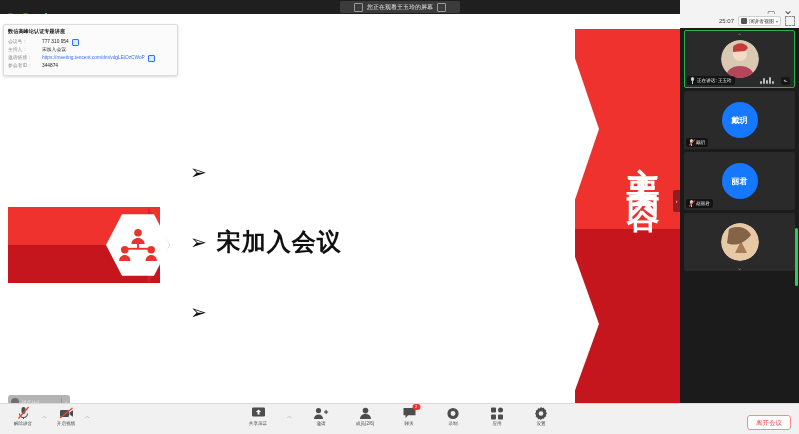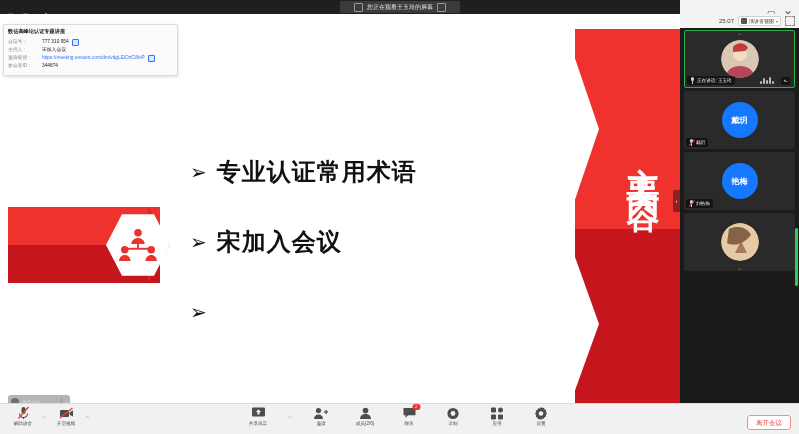--- a/index.html
+++ b/index.html
@@ -193,21 +193,20 @@
               <rect x="5" y="21" width="2" height="4"></rect>
                 <rect x="33" y="21" width="2" height="4"></rect>
             </g>
           </svg>
         </div>
       </div>
 
       <div class="bullets">
         <div class="bullet">
           <span class="arrow">➢</span>
-          <span class="btext">专业认证常用术语</span>
         </div>
         <div class="bullet">
           <span class="arrow">➢</span>
           <span class="btext">宋加入会议</span>
         </div>
         <div class="bullet">
           <span class="arrow">➢</span>
         </div>
       </div>
 
@@ -305,32 +304,32 @@
           <span class="mic">
             <i class="body"></i>
               <i class="stand"></i>
               <i class="slash"></i>
           </span>
           <span class="nm">戴玥</span>
         </span>
       </div>
 
 
-
       <div class="tile">
-        <span class="avatar">艳梅</span>
+        <span class="avatar">丽君</span>
         <span class="namebar">
           <span class="mic">
             <i class="body"></i>
               <i class="stand"></i>
               <i class="slash"></i>
           </span>
-          <span class="nm">刘艳梅</span>
-        </span>
-      </div>
+          <span class="nm">赵丽君</span>
+        </span>
+      </div>
+
 
       <div class="tile">
         <span class="photo">
           <svg viewBox="0 0 38 38">
               <circle cx="19" cy="19" r="19" fill="#e8c9a6"></circle>
             <path d="M8 6c8-4 18-2 22 6-6 8-16 12-24 8z" fill="#6b4a2f" opacity=".8"></path>
             <path d="M14 30l6-12 6 12z" fill="#8a5a33" opacity=".7"></path>
             </svg>
         </span>
         <span class="caret-dn">⌄</span>

